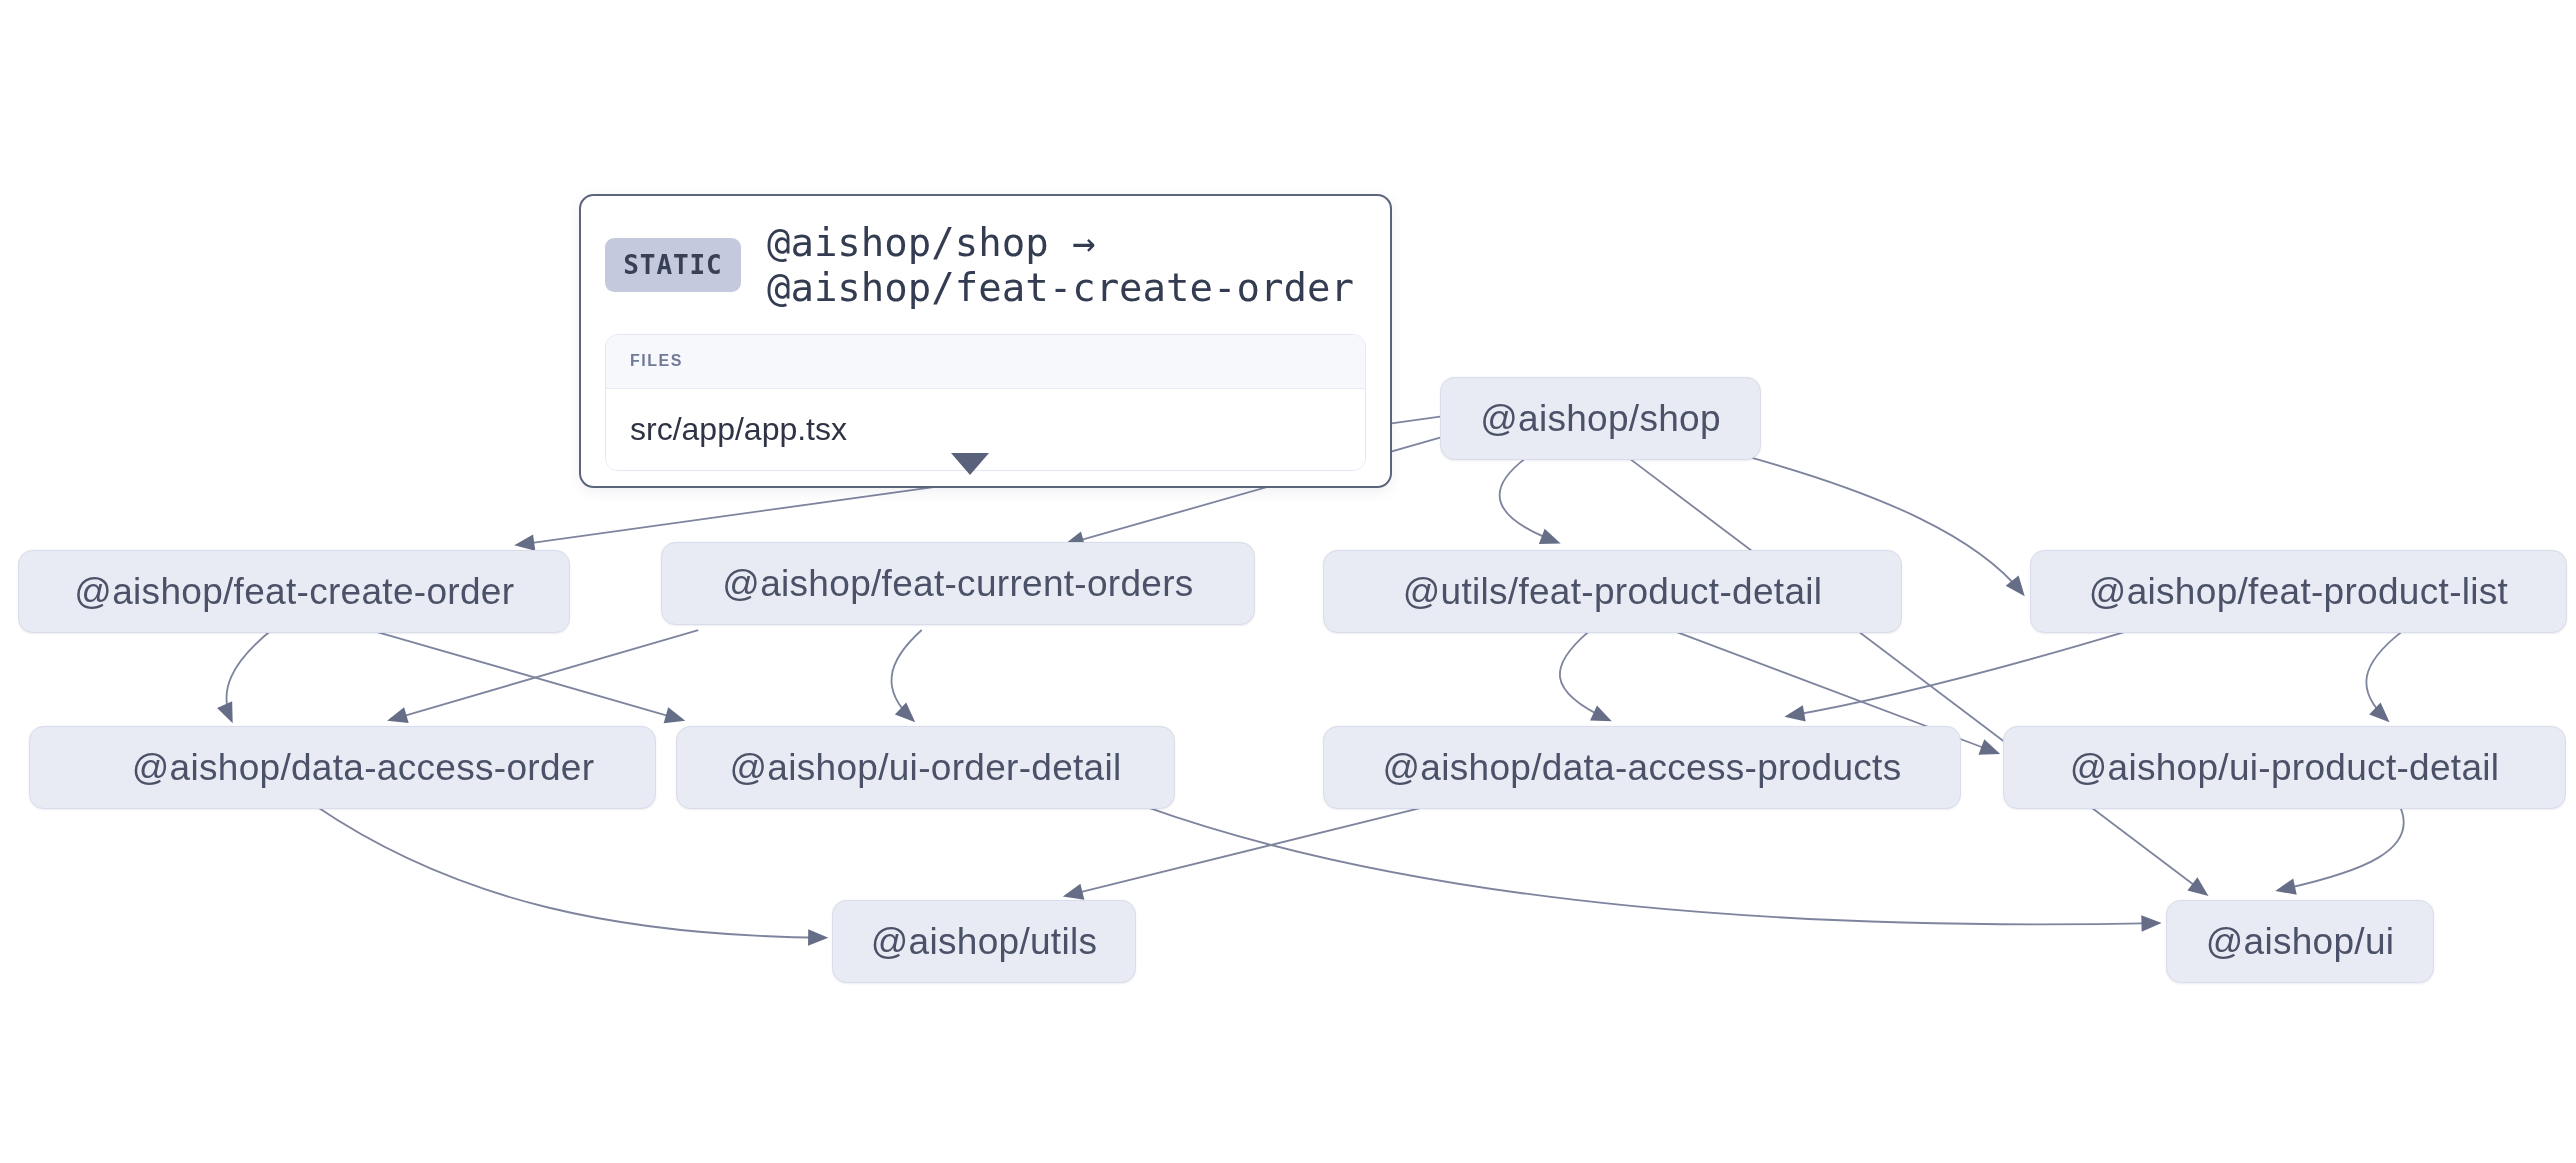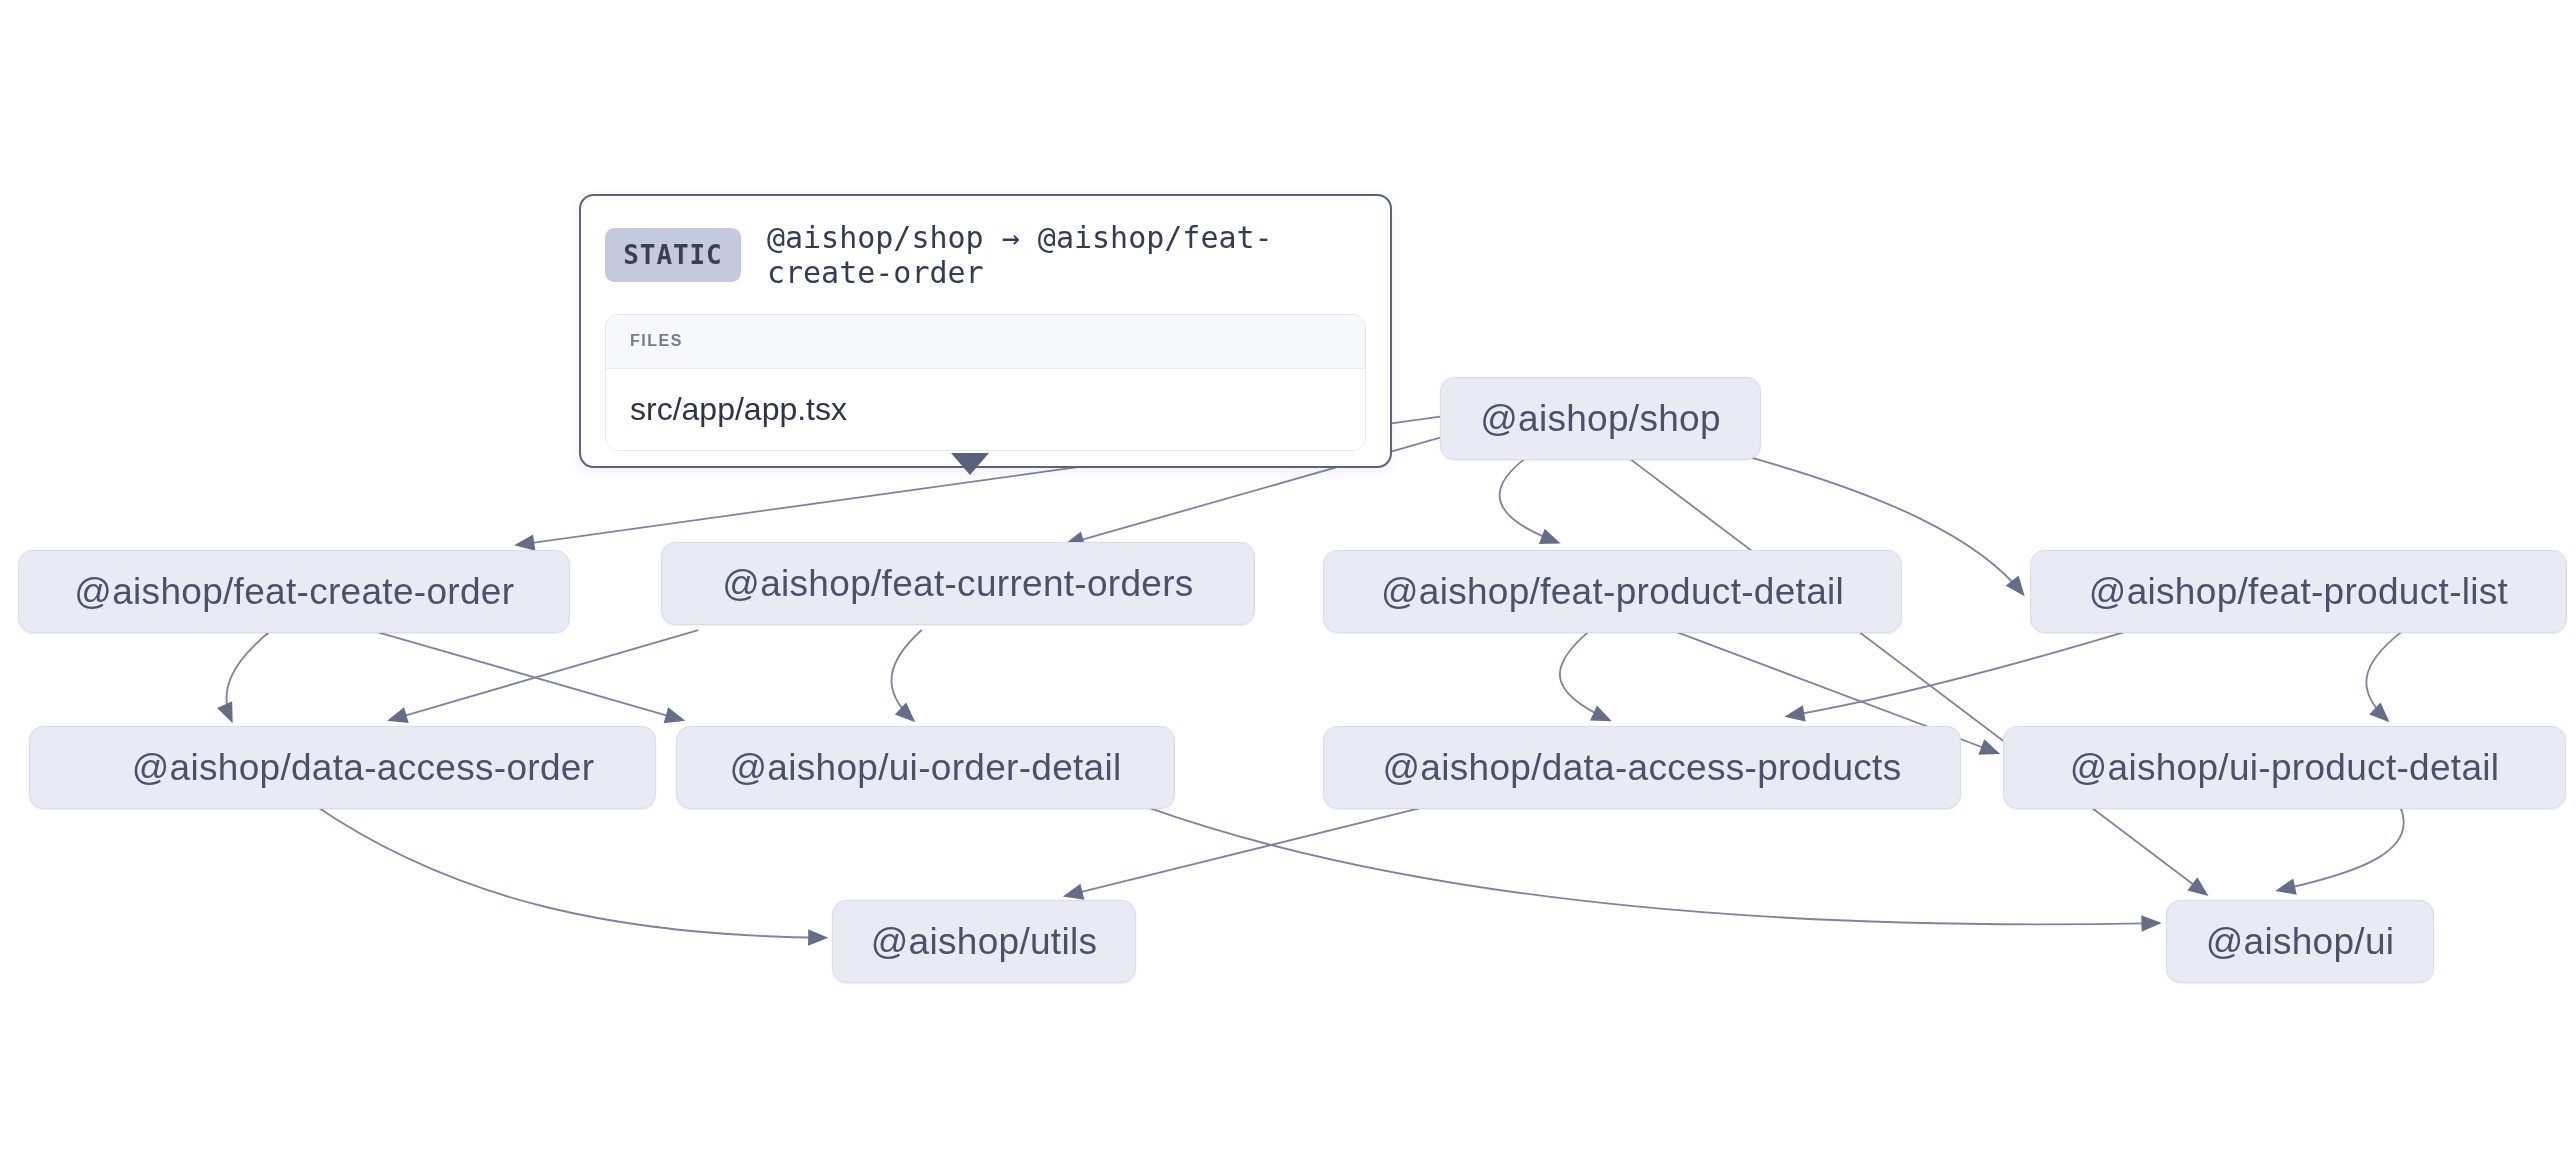--- a/index.html
+++ b/index.html
@@ -13,21 +13,21 @@
         background:#e8eaf4;border:1.4px solid #d9dcea;border-radius:14.7px;
         color:#4b5268;font-size:37px;letter-spacing:0.3px;cursor:pointer;
         box-shadow:0 0.9px 1.8px rgba(80,90,130,0.10);white-space:nowrap;}
   
   #tooltip{position:absolute;left:579px;top:194px;width:813px;z-index:3;box-sizing:border-box;
            background:#ffffff;border:2.3px solid #5b647b;border-radius:14.7px;
            padding:24px 24px 15px 24px;box-shadow:0 3.7px 13px rgba(60,70,110,0.08);}
   #tooltip .hdr{display:flex;align-items:center;}
   .badge{background:#c5c9dd;color:#384057;border-radius:9.2px;padding:12px 18.3px;
          font-family:"DejaVu Sans Mono",monospace;font-weight:bold;font-size:26px;letter-spacing:0.9px;}
-  .edge-label{margin-left:26px;font-family:"DejaVu Sans Mono",monospace;font-size:30px;color:#343c52;}
+  .edge-label{margin-left:26px;font-family:"DejaVu Sans Mono",monospace;font-size:39px;color:#343c52;}
   .files-box{margin-top:24px;border:1.8px solid #e4e7f1;border-radius:13px;overflow:hidden;}
   .files-head{background:#f7f8fc;border-bottom:1.8px solid #e9ebf4;padding:17.4px 24px;
               color:#717a96;font-size:16px;font-weight:bold;letter-spacing:1.5px;}
   .file-row{background:#ffffff;padding:22px 24px;color:#2e3444;font-size:32px;}
   #tooltip-pointer{position:absolute;left:951px;top:453px;z-index:4;width:0;height:0;
            border-left:19px solid transparent;border-right:19px solid transparent;
            border-top:22px solid #59627a;}
 </style>
 </head>
 <body>
@@ -56,21 +56,21 @@
       <path d="M344 880 C500 986 680 1022 900 1024" class="edge" marker-end="url(#arrow)"></path>
       <path d="M1560 880 L1164 978" class="edge" marker-end="url(#arrow)"></path>
       <path d="M1248 880 C1560 992 1980 1016 2356 1008" class="edge" marker-end="url(#arrow)"></path>
       <path d="M2620 880 C2642 928 2580 952 2488 972" class="edge" marker-end="url(#arrow)"></path>
     </svg>
 
   <div>
       <div class="node" style="left: 1440px; top: 377px; width: 319px; height: 81px;">@aishop/shop</div>
       <div class="node" style="left: 18.3px; top: 550px; width: 550px; height: 81px;">@aishop/feat-create-order</div>
       <div class="node" style="left: 661px; top: 542px; width: 592px; height: 81px;">@aishop/feat-current-orders</div>
-      <div class="node" style="left: 1323px; top: 550px; width: 577px; height: 81px;">@aishop/feat-product-detail</div>
+      <div class="node" style="left: 1323px; top: 550px; width: 577px; height: 81px;">@utils/feat-product-detail</div>
       <div class="node" style="left: 2030px; top: 550px; width: 535px; height: 81px;">@aishop/feat-product-list</div>
       <div class="node" style="left: 29px; top: 726px; width: 584px; height: 81px; padding-left: 41px;">@aishop/data-access-order</div>
       <div class="node" style="left: 676px; top: 726px; width: 497px; height: 81px;">@aishop/ui-order-detail</div>
       <div class="node" style="left: 1323px; top: 726px; width: 636px; height: 81px;">@aishop/data-access-products</div>
       <div class="node" style="left: 2003px; top: 726px; width: 561px; height: 81px;">@aishop/ui-product-detail</div>
       <div class="node" style="left: 832px; top: 900px; width: 302px; height: 81px;">@aishop/utils</div>
       <div class="node" style="left: 2166px; top: 900px; width: 266px; height: 81px;">@aishop/ui</div>
     </div>
 
   <div id="tooltip">

